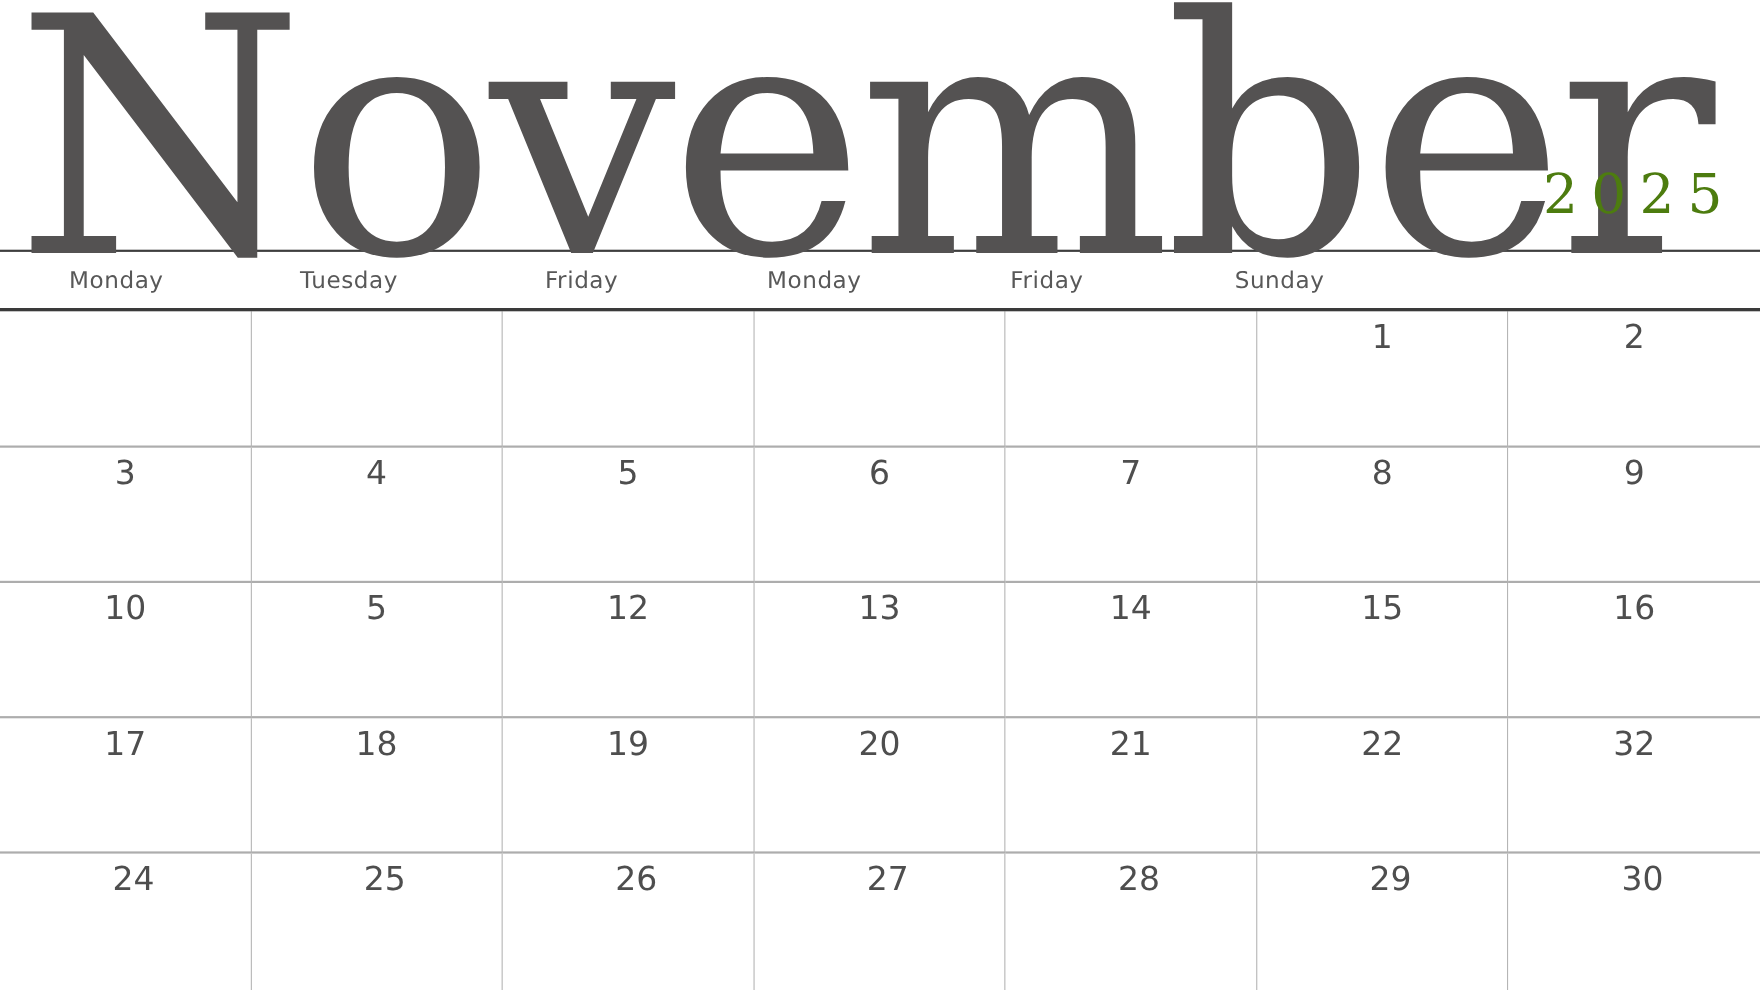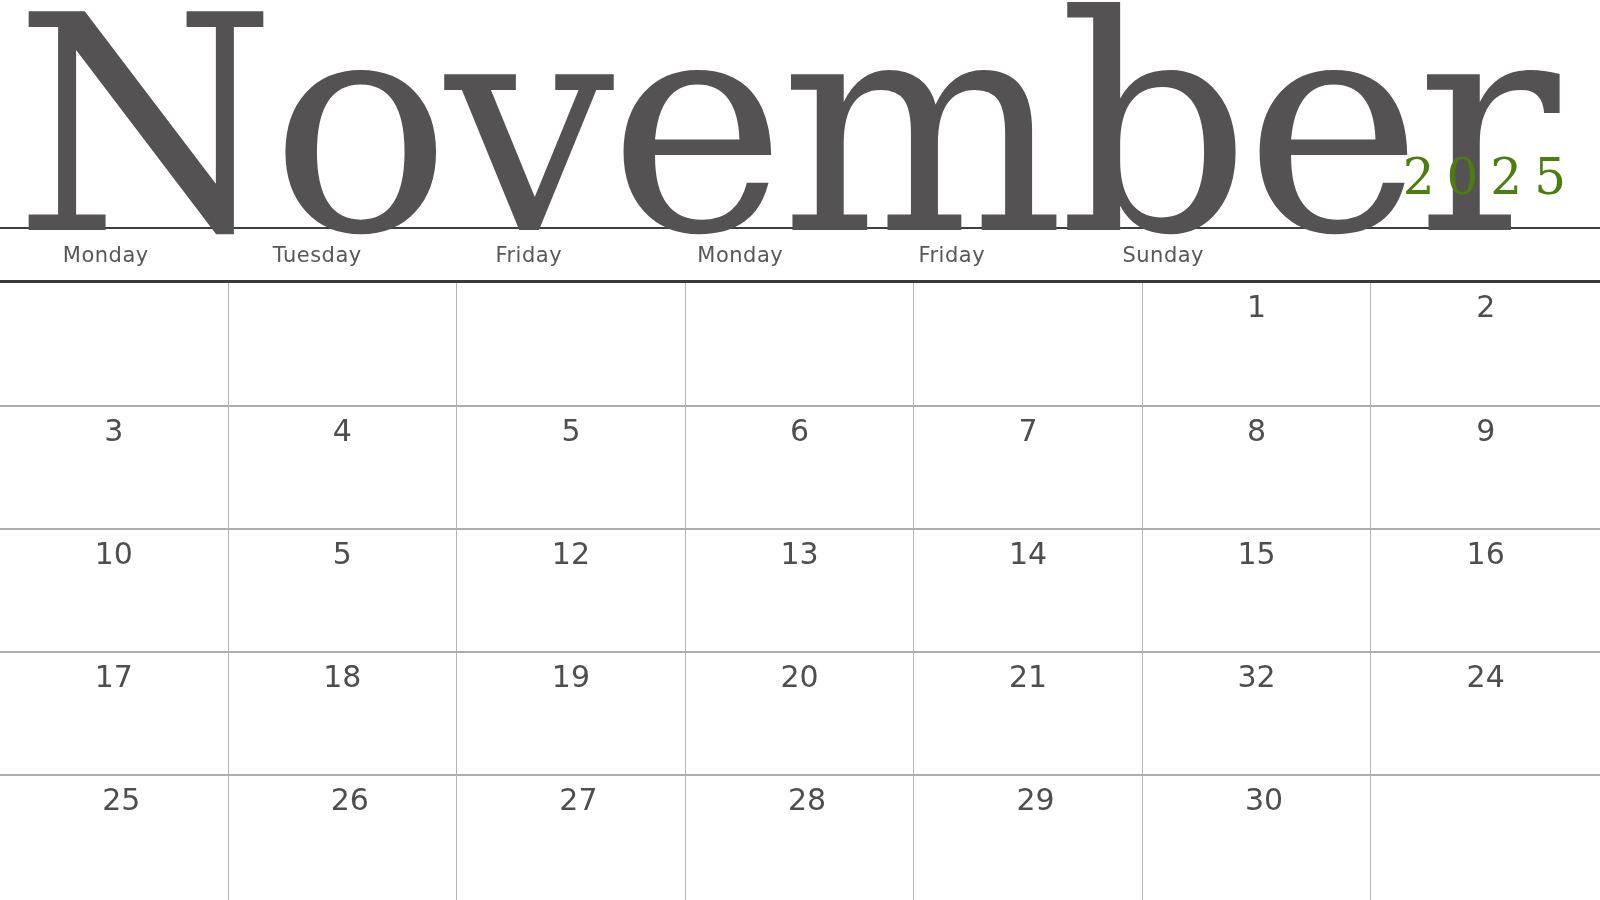--- a/index.html
+++ b/index.html
@@ -126,20 +126,21 @@
     <div class="cell"><span class="day-num">13</span></div>
     <div class="cell"><span class="day-num">14</span></div>
     <div class="cell"><span class="day-num">15</span></div>
     <div class="cell"><span class="day-num">16</span></div>
 
     <div class="cell"><span class="day-num">17</span></div>
     <div class="cell"><span class="day-num">18</span></div>
     <div class="cell"><span class="day-num">19</span></div>
     <div class="cell"><span class="day-num">20</span></div>
     <div class="cell"><span class="day-num">21</span></div>
+    <div class="cell"><span class="day-num">22</span></div>
     <div class="cell"><span class="day-num">32</span></div>
 
     <div class="cell"><span class="day-num">24</span></div>
     <div class="cell"><span class="day-num">25</span></div>
     <div class="cell"><span class="day-num">26</span></div>
     <div class="cell"><span class="day-num">27</span></div>
     <div class="cell"><span class="day-num">28</span></div>
     <div class="cell"><span class="day-num">29</span></div>
     <div class="cell"><span class="day-num">30</span></div>
   </div>

